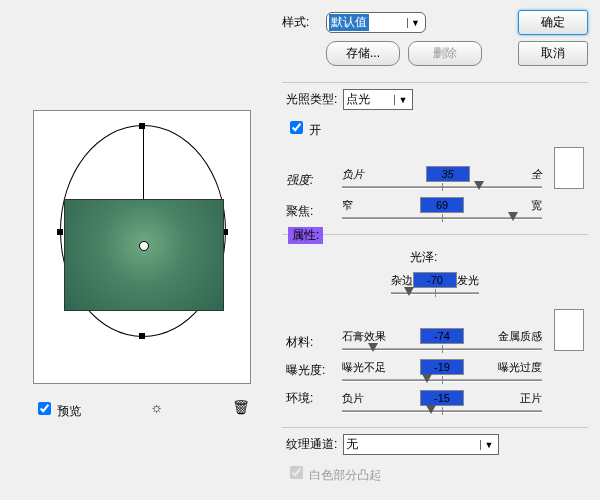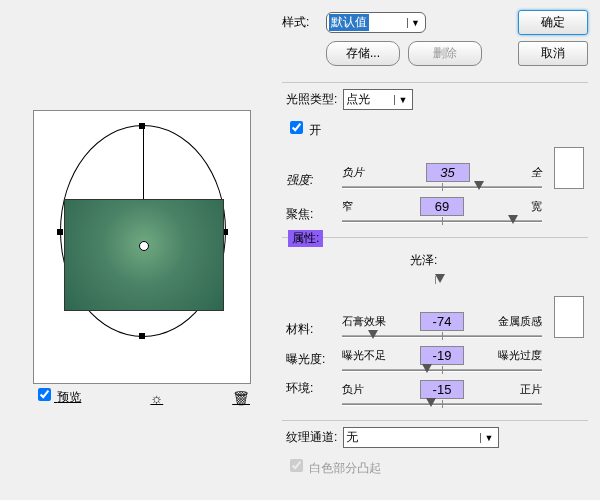--- a/index.html
+++ b/index.html
@@ -71,25 +71,24 @@
   .line1 {
     position: absolute;
     left: 109px;
     top: 14px;
     width: 1px;
     height: 118px;
     background: #000;
   }
   .preview-footer {
     display: flex;
-    align-items: flex-end;
+    align-items: flex-start;
     justify-content: space-between;
     width: 216px;
-    margin: 1px auto 0;
-    text-decoration: underline;
+    margin: 15px auto 0;
   }
   .right-col {
     flex: 1;
     display: flex;
     flex-direction: column;
     gap: 6px;
   }
   .top-row {
     display: flex;
     align-items: center;
@@ -169,23 +168,23 @@
   }
   .slider-top {
     display: flex;
     justify-content: space-between;
     font-size: 11px;
     align-items: center;
   }
   .valbox {
     width: 42px;
     border: 1px solid #888;
-    background: #c4b5fd;
+    background: #1d4ed8;
     text-align: center;
-    font-size: 13px;
+    font-size: 11px;
     padding: 1px 0;
   }
   .track {
     height: 4px;
     margin-top: 3px;
     position: relative;
     display: flex;
     align-items: center;
   }
   .track-line {
@@ -323,20 +322,25 @@
         <div style="width:36px;"></div>
       </div>
     </div>
 
     <div class="group">
       <span class="group-label">属性:</span>
 
       <div class="row" style="align-items:center;flex-direction:column;">
         <span class="lbl">光泽:</span>
         <div class="slider-wrap">
+          <div class="slider-top">
+            <span>杂边</span>
+            <span class="valbox">-70</span>
+            <span>发光</span>
+          </div>
           <div class="track">
             <div class="track-line"></div>
               <div class="track-tick"></div>
             <div class="thumb" style="left:15%;"></div>
           </div>
         </div>
         <div style="width:36px;"></div>
       </div>
 
       <div class="row" style="align-items:flex-end;">

